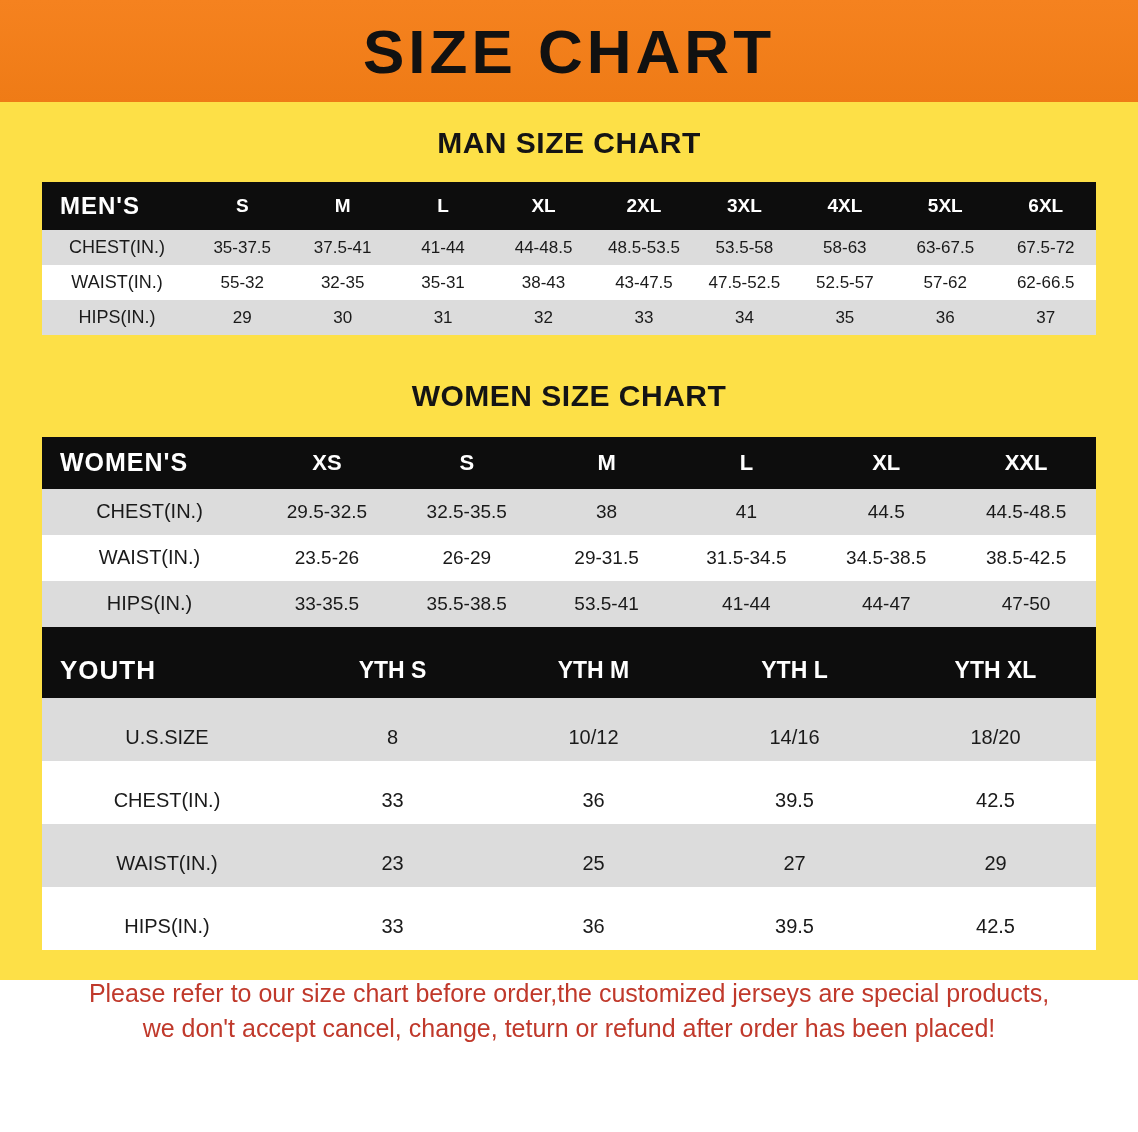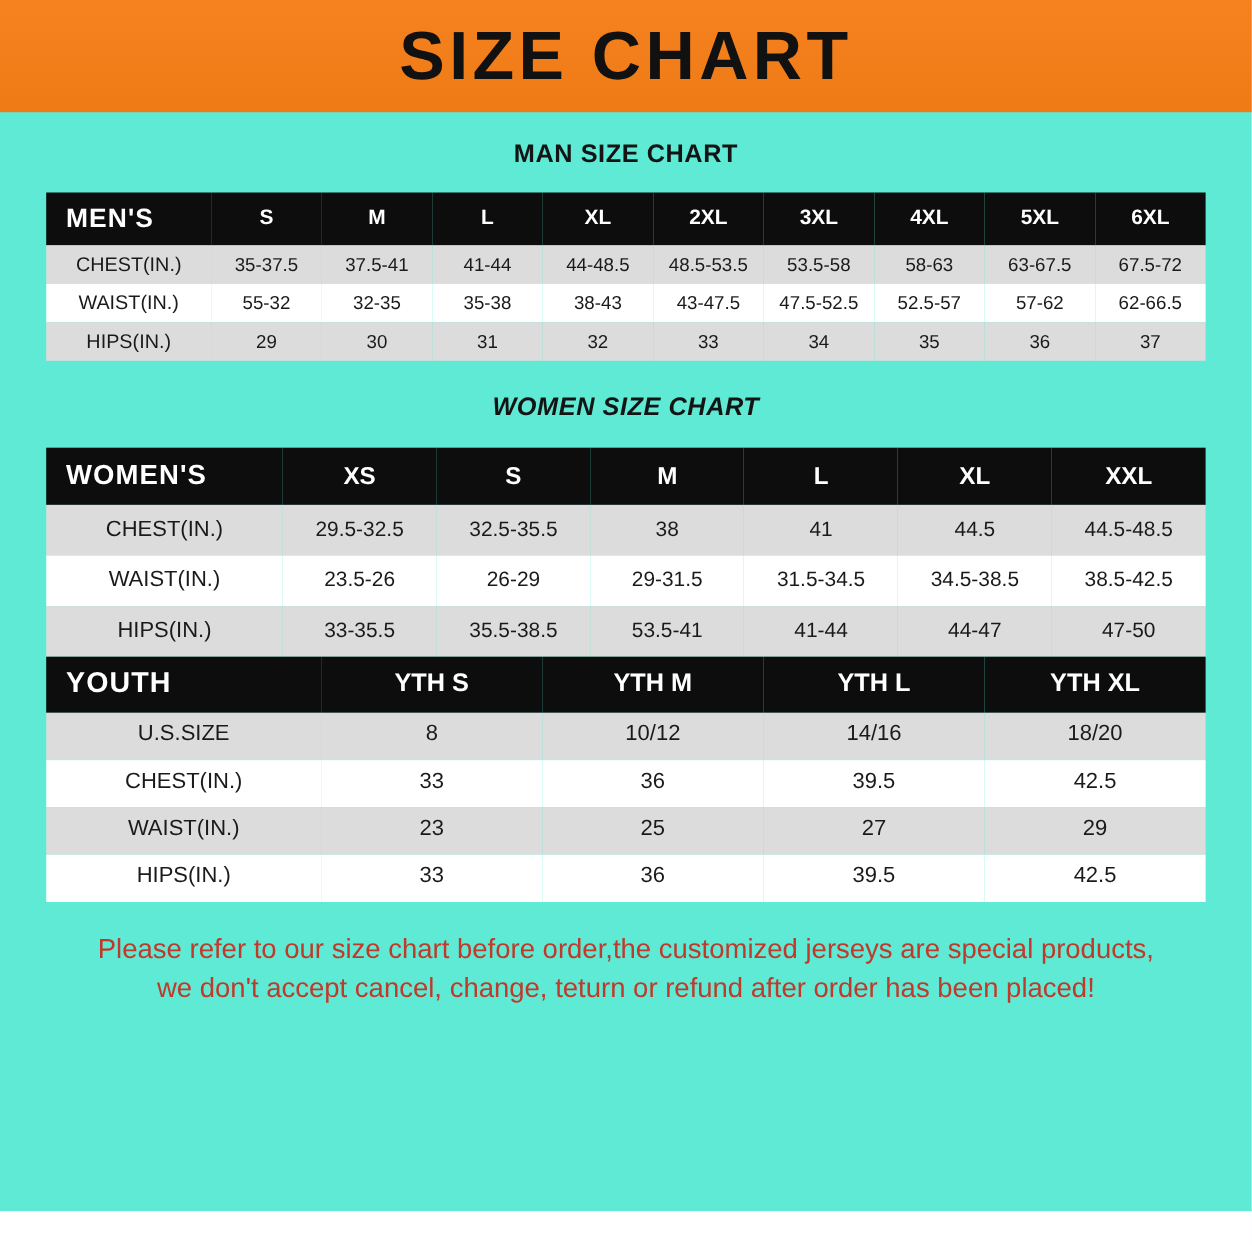--- a/index.html
+++ b/index.html
@@ -10,22 +10,22 @@
   body {
     width: 1138px;
     height: 1132px;
     font-family: "Liberation Sans", sans-serif;
     color: #111111;
     overflow: hidden;
   }
   .page {
     position: relative;
     width: 1138px;
-    height: 1101px;
-    background: #5eead4;
+    height: 980px;
+    background: #fde047;
   }
 
   
   .banner {
     width: 100%;
     height: 102px;
     background: linear-gradient(180deg, #f5821f 0%, #ef7b16 100%);
     display: flex;
     align-items: center;
     justify-content: center;
@@ -37,27 +37,27 @@
     letter-spacing: 4px;
     color: #111111;
     line-height: 1;
     margin-top: 2px;
   }
 
   
   .section-title {
     text-align: center;
     font-weight: bold;
-    font-size: 23px;
+    font-size: 30px;
     letter-spacing: 0.5px;
     color: #141414;
     margin: 0;
   }
   .t-man   { margin-top: 24px; margin-bottom: 22px; }
-  .t-women { margin-top: 28px; margin-bottom: 24px; font-style: italic; }
+  .t-women { margin-top: 44px; margin-bottom: 24px; }
   .t-youth { margin-top: 56px; margin-bottom: 26px; }
 
   
   .table-wrap {
     margin: 0 42px;
   }
   table {
     width: 100%;
     border-collapse: collapse;
     table-layout: fixed;
@@ -99,21 +99,21 @@
   .women tbody td { font-size: 19px; }
   .women tbody td.rowlabel { font-size: 20px; }
   .women thead th, .women tbody td { padding-top: 11px; padding-bottom: 12px; }
   .women col.c0 { width: 215px; }
 
   
   .youth thead th { font-size: 23px; }
   .youth thead th.rowlabel { font-size: 26px; }
   .youth tbody td { font-size: 20px; }
   .youth tbody td.rowlabel { font-size: 20px; }
-  .youth thead th, .youth tbody td { padding-top: 8px; padding-bottom: 12px; }
+  .youth thead th, .youth tbody td { padding-top: 28px; padding-bottom: 12px; }
   .youth col.c0 { width: 250px; }
 
   
   .note {
     margin: 26px 36px 0 36px;
     text-align: center;
     color: #c0392b;
     font-size: 25px;
     line-height: 1.38;
   }
@@ -167,21 +167,21 @@
             <td>48.5-53.5</td>
             <td>53.5-58</td>
             <td>58-63</td>
             <td>63-67.5</td>
             <td>67.5-72</td>
           </tr>
           <tr class="plain">
             <td class="rowlabel">WAIST(IN.)</td>
             <td>55-32</td>
             <td>32-35</td>
-            <td>35-38</td>
+            <td>35-31</td>
             <td>38-43</td>
             <td>43-47.5</td>
             <td>47.5-52.5</td>
             <td>52.5-57</td>
             <td>57-62</td>
             <td>62-66.5</td>
           </tr>
           <tr class="shade">
             <td class="rowlabel">HIPS(IN.)</td>
             <td>29</td>

